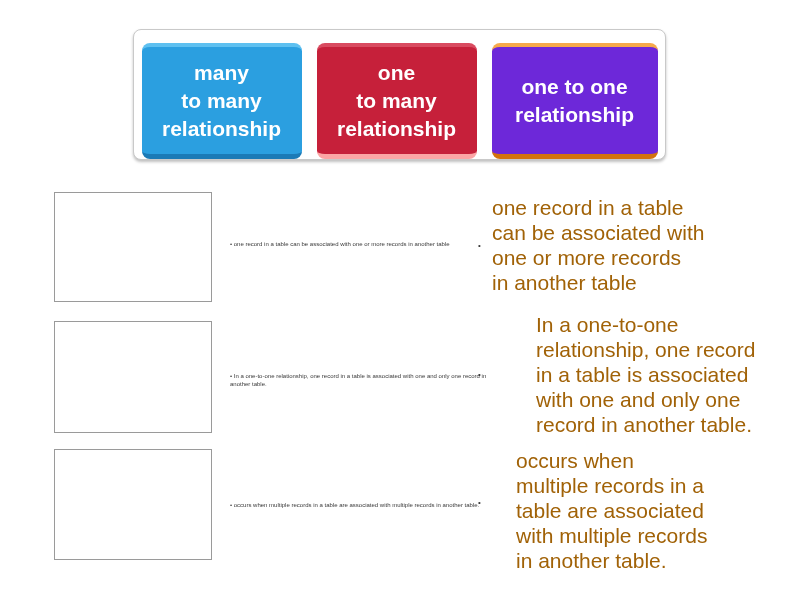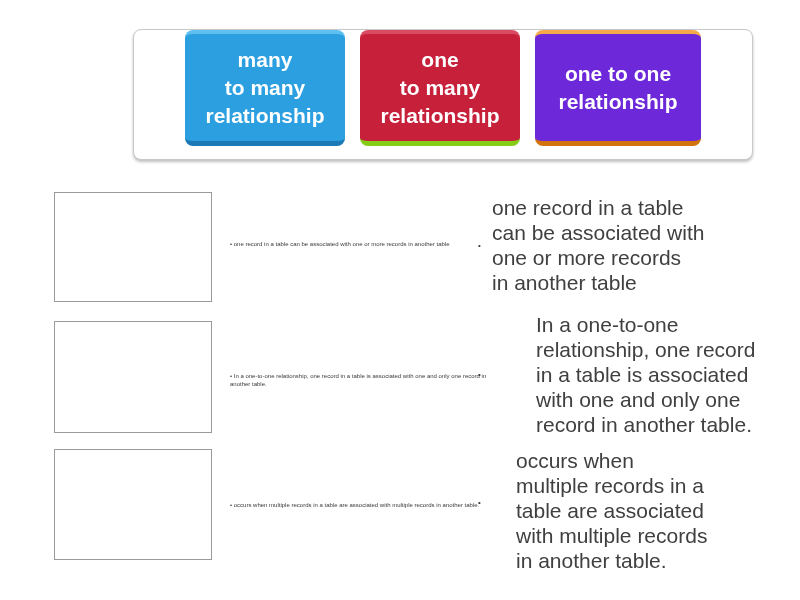--- a/index.html
+++ b/index.html
@@ -8,48 +8,48 @@
     background: #ffffff;
     font-family: "Liberation Sans", sans-serif;
     position: relative;
     overflow: hidden;
   }
 
   
   .tray {
     position: absolute;
     left: 133px; top: 29px;
-    width: 620px; height: 131px;
+    width: 533px; height: 131px;
     box-sizing: border-box;
     background: #ffffff;
     border: 1px solid #c9c9c9;
     border-radius: 8px;
     box-shadow: 0 2px 3px rgba(0,0,0,0.25);
     display: flex;
-    align-items: flex-start;
+    align-items: flex-end;
     justify-content: center;
     gap: 15px;
   }
   .card {
     box-sizing: border-box;
     height: 116px;
     border-radius: 8px;
     color: #ffffff;
     font-weight: bold;
     font-size: 21px;
     line-height: 28px;
     text-align: center;
     display: flex;
     align-items: center;
     justify-content: center;
     cursor: grab;
   }
   .card-label { white-space: pre-line; width: 100%; }
   .card-blue   { width: 160px; background: #2b9fe0; border-top: 4px solid #5ec0f0; border-bottom: 5px solid #1b7ab6; }
-  .card-red    { width: 160px; background: #c6203a; border-top: 4px solid #d94b60; border-bottom: 5px solid #84cc16; }
+  .card-red    { width: 160px; background: #c6203a; border-top: 4px solid #d94b60; border-bottom: 5px solid #fca5a5; }
   .card-orange { width: 166px; background: #6d28d9; border-top: 4px solid #f6a94b; border-bottom: 5px solid #d3730e; }
 
   
   .slot {
     position: absolute;
     left: 54px;
     width: 158px;
     box-sizing: border-box;
     background: #ffffff;
     border: 1px solid #9a9a9a;
@@ -71,21 +71,21 @@
   .mini-2 { top: 372px; }
   .mini-3 { top: 501px; }
 
   
   .bigdef {
     position: absolute;
     left: 492px;
     width: 300px;
     font-size: 21px;
     line-height: 25px;
-    color: #404040;
+    color: #a16207;
     white-space: pre-line;
   }
   .bigdef-1 { top: 195px; }
   .bigdef-2 { top: 312px; margin-left: 44px; }
   .bigdef-3 { top: 448px; margin-left: 24px; }
 
   .bigbullet {
     position: absolute;
     left: 478px;
     font-size: 8px;

